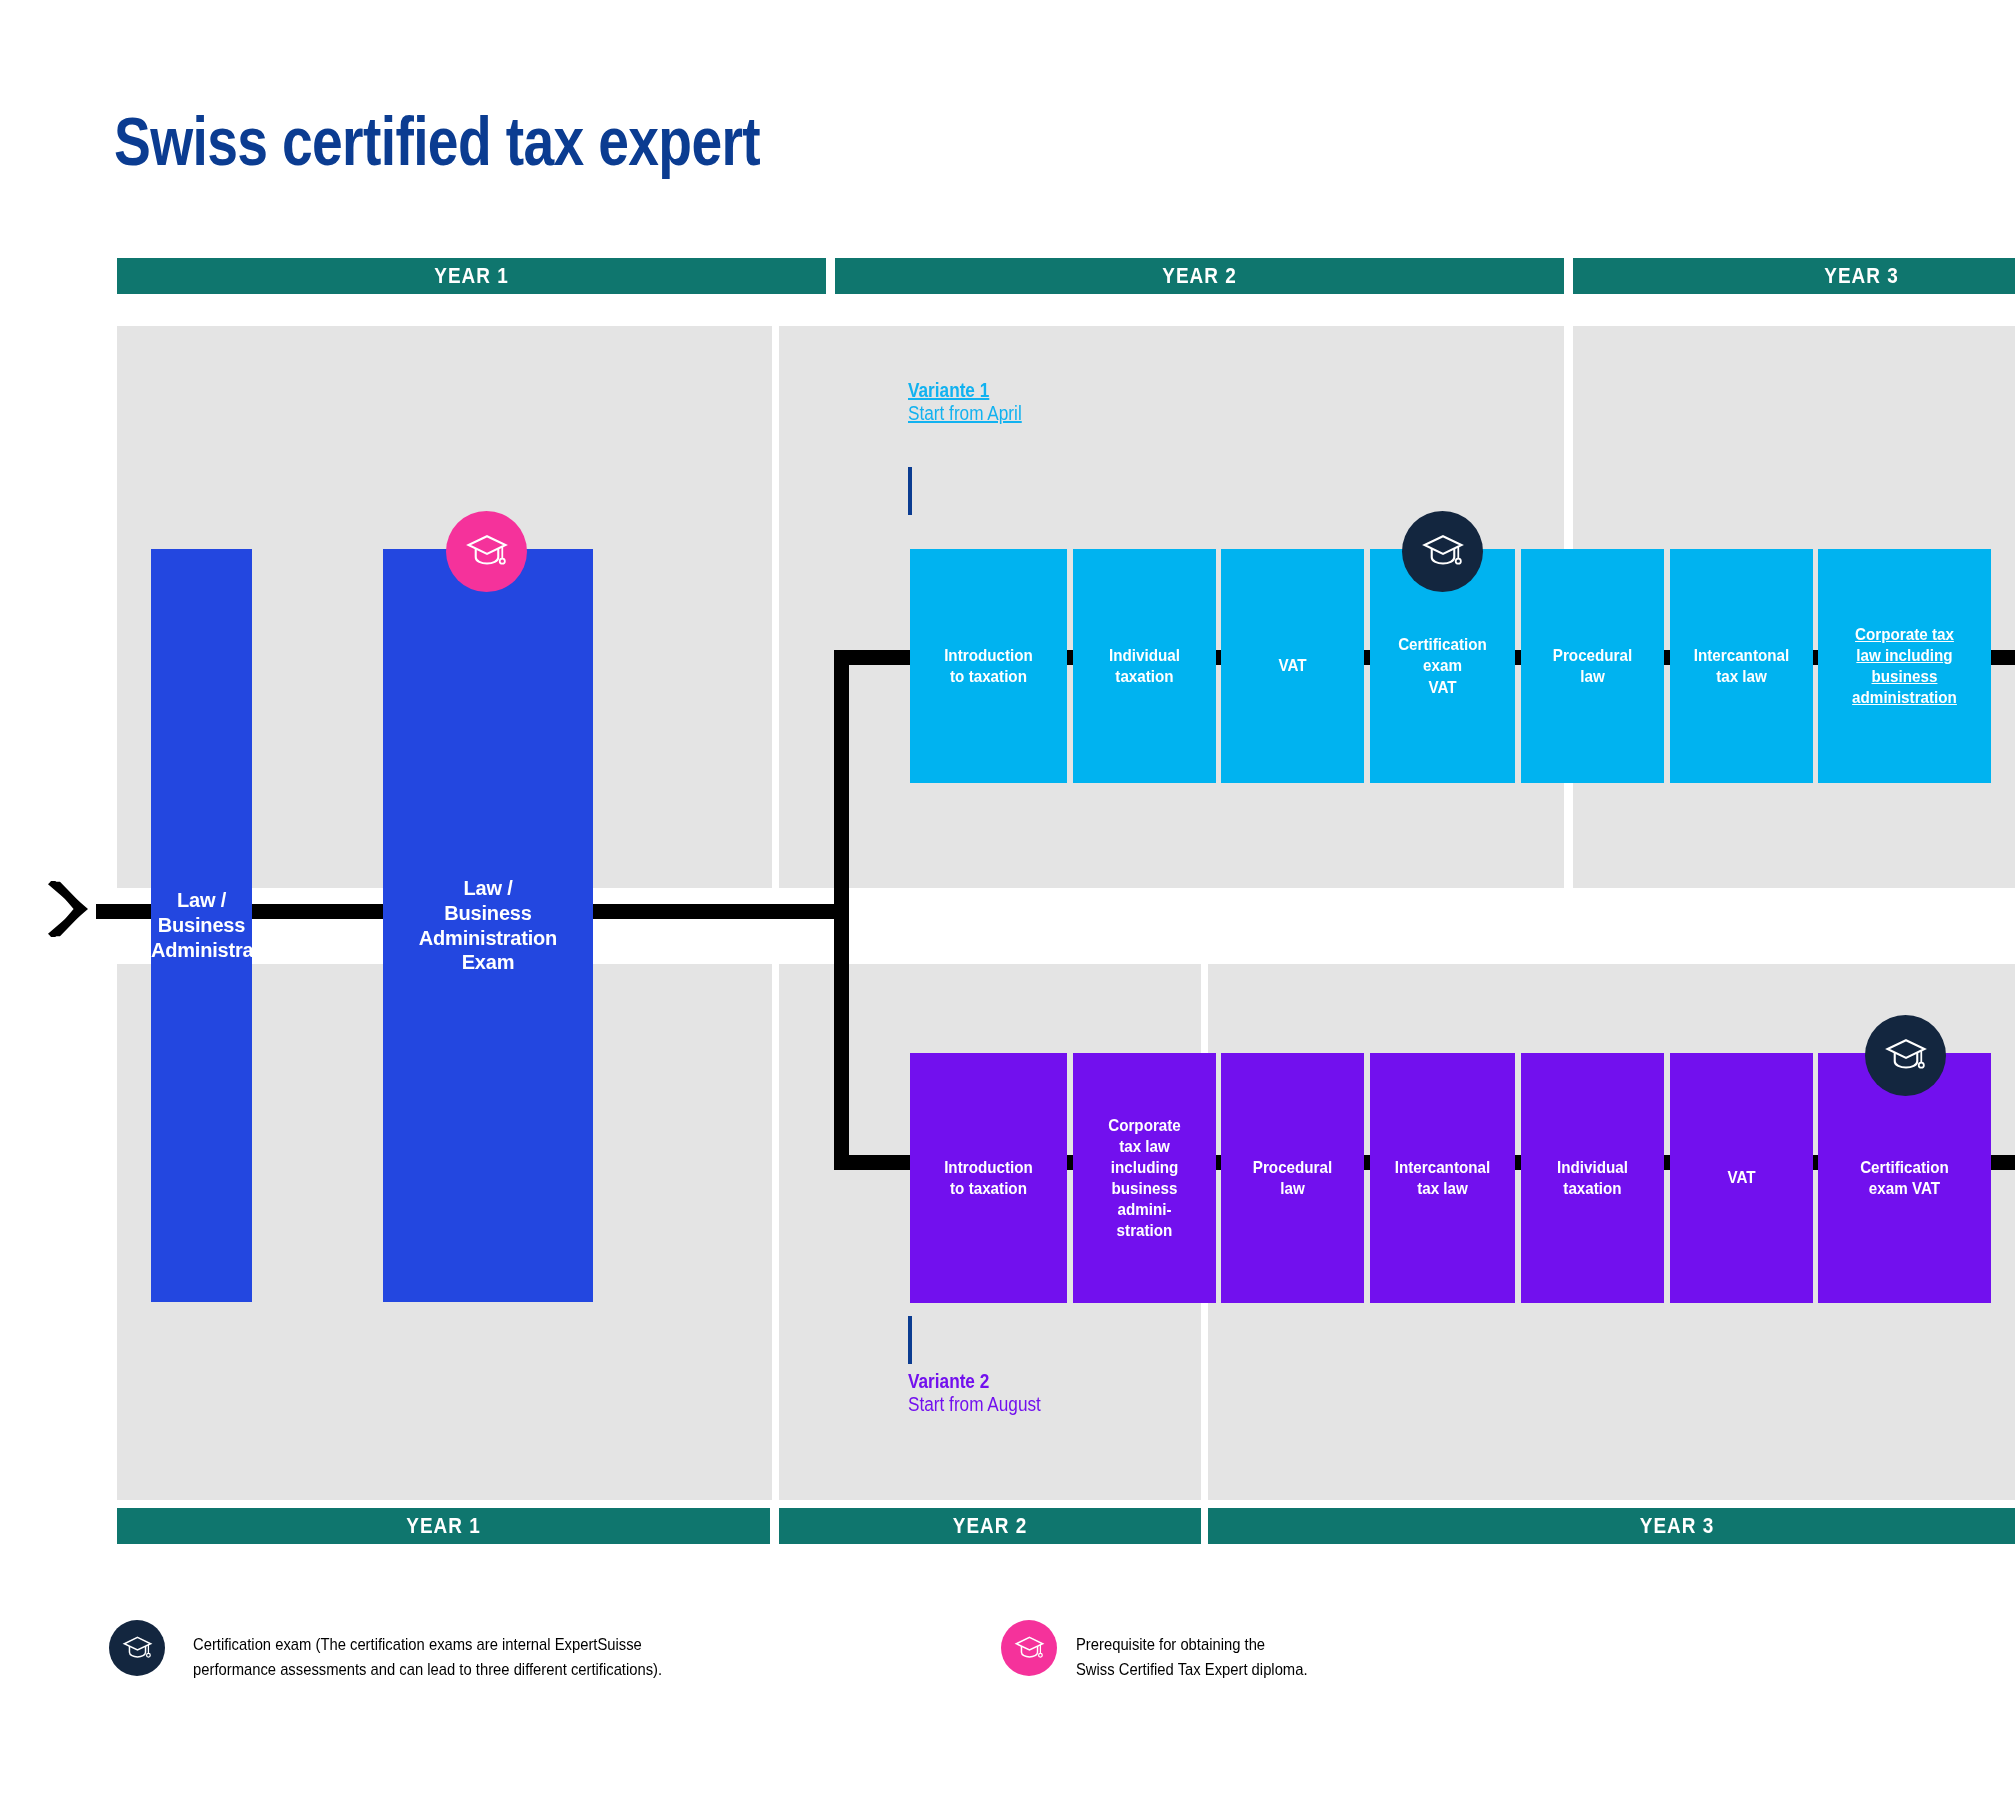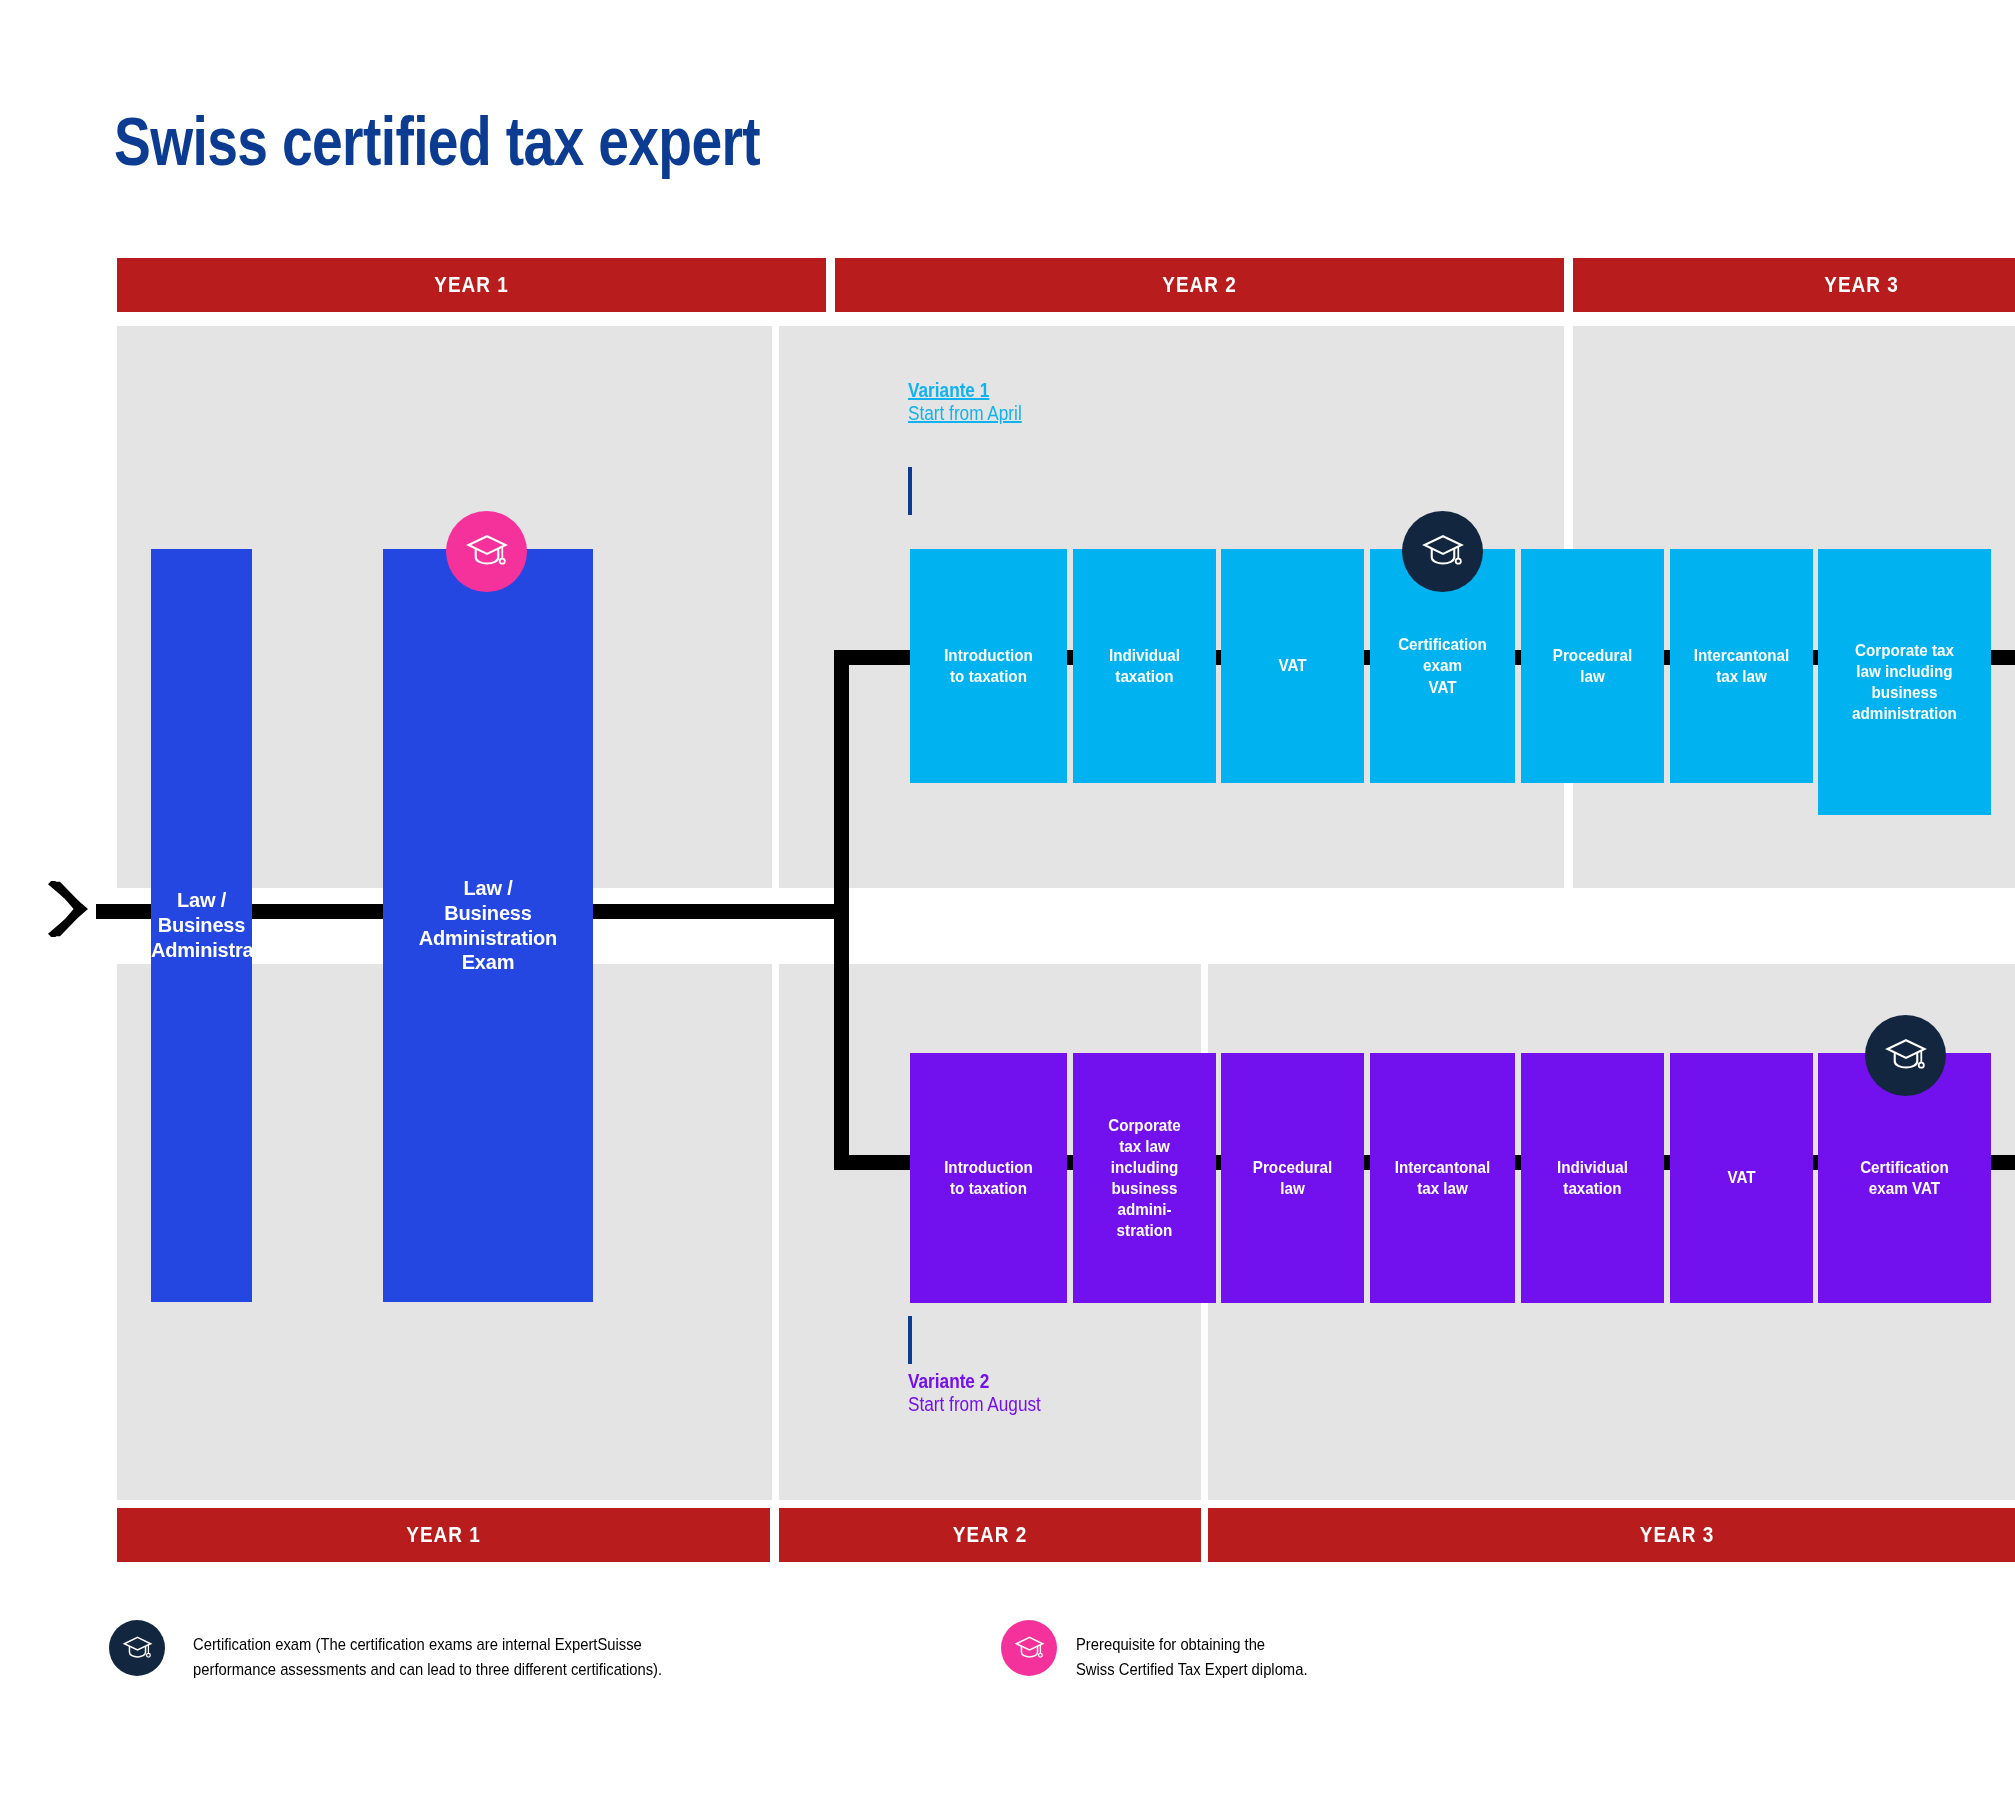--- a/index.html
+++ b/index.html
@@ -17,21 +17,21 @@
     font-size:69px;line-height:1;
     font-weight:bold;
     color:#0B3C91;
     letter-spacing:-0.8px;
     transform:scaleX(0.80);
     transform-origin:left top;
     white-space:nowrap;
   }
 
   
-  .yearbar{position:absolute;height:54px;background:#b91c1c;}
+  .yearbar{position:absolute;height:36px;background:#0f766e;}
   .yearbar span{
     display:block;width:100%;height:100%;
     color:#ffffff;font-weight:bold;font-size:22px;
     letter-spacing:1.2px;
     display:flex;align-items:center;justify-content:center;
     transform:scaleX(0.86);
   }
 
   
   .lane{position:absolute;background:#E4E4E4;}
@@ -175,21 +175,21 @@
     </svg>
   </div>
   <div class="box cyan" style="left:1521px;top:549px;width:143px;height:234px;">
     <span style="white-space:pre-line;">Procedural
 law</span>
   </div>
   <div class="box cyan" style="left:1670px;top:549px;width:143px;height:234px;">
     <span style="white-space:pre-line;">Intercantonal
 tax law</span>
   </div>
-  <div class="box cyan" style="left:1818px;top:549px;width:173px;height:266px;">
+  <div class="box cyan" style="left:1818px;top:549px;width:173px;height:234px;text-decoration:underline;">
     <span style="white-space:pre-line;">Corporate tax
 law including
 business
 administration</span>
   </div>
 
   <div class="box purple" style="left:910px;top:1053px;width:157px;height:250px;">
     <span style="white-space:pre-line;">Introduction
 to taxation</span>
   </div>

